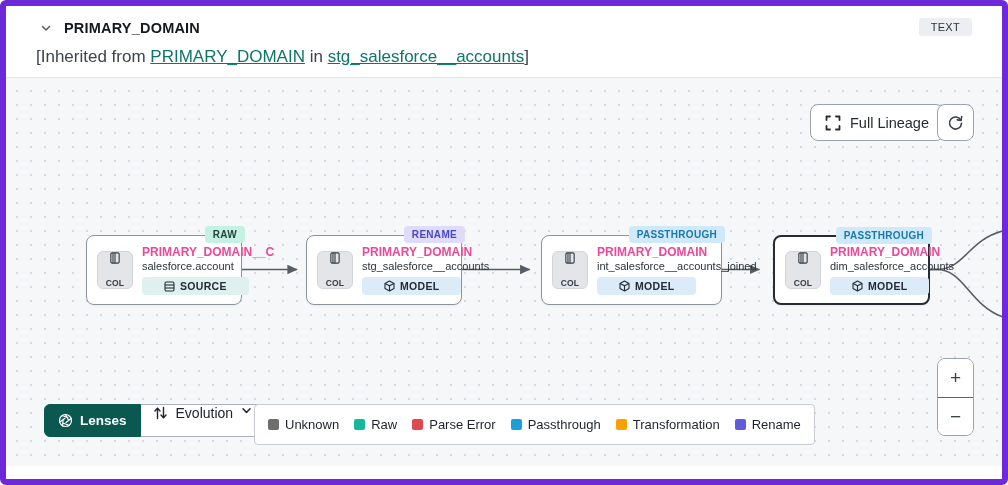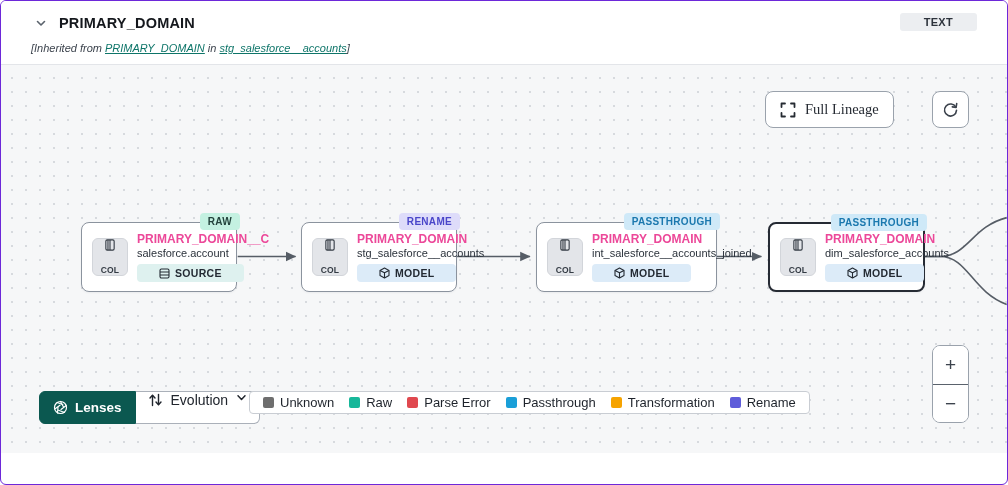--- a/index.html
+++ b/index.html
@@ -1,59 +1,59 @@
 <!DOCTYPE html>
 <html><head>
 <meta charset="utf-8">
 <style>
   * { box-sizing: border-box; margin: 0; padding: 0; }
   html,body { background:#fff; }
   body { font-family: "Liberation Sans", sans-serif; width:1008px; height:485px; }
 
-  .panel { width:1008px; height:485px; border:1px solid #6d28d9; border-radius:6px; overflow:hidden; background:#fff; position:relative; }
+  .panel { width:1008px; height:485px; border:6px solid #6d28d9; border-radius:6px; overflow:hidden; background:#fff; position:relative; }
 
   
   .header { padding:12px 14px 10px 30px; background:#fff; }
   .title-row { display:flex; align-items:center; position:relative; margin-bottom:9px; }
   .collapse-btn { width:20px; height:20px; display:flex; align-items:center; justify-content:center; cursor:pointer; color:#5a626c; margin-right:8px; background:none; border:none; }
   .col-title { font-size:14.5px; font-weight:700; color:#15181d; letter-spacing:.2px; }
-  .type-badge { position:absolute; right:16px; top:0; background:#eceef1; color:#2d333c; font-size:11px; font-weight:700; padding:3px 24px; border-radius:3px; letter-spacing:.3px; }
+  .type-badge { position:absolute; right:16px; top:0; background:#eceef1; color:#2d333c; font-size:11px; font-weight:400; padding:3px 12px; border-radius:3px; letter-spacing:.3px; }
   .desc-row { font-size:14px; font-style:italic; color:#15181d; margin-bottom:9px; }
   .desc-row code { font-family:"DejaVu Sans Mono", monospace; font-weight:700; font-style:italic; font-size:12.5px; }
-  .inherit-row { font-size:11px; font-style:italic; color:#3c434d; }
+  .inherit-row { font-size:17px; color:#3c434d; }
   .inherit-row a { color:#0e7569; text-decoration:underline; cursor:pointer; }
 
   
   .canvas { position:relative; height:389px; border-top:1px solid #e3e5e9; background:#f6f7f8;
             background-image: radial-gradient(circle, #d7dade 1px, rgba(0,0,0,0) 1.2px);
             background-size:14px 14px; background-position:4px 6px; }
   svg.edges { position:absolute; inset:0; width:100%; height:100%; pointer-events:none; }
 
   
-  .full-lineage-btn { position:absolute; left:764px; top:26px; height:37px; display:inline-flex; align-items:center; gap:9px; padding:0 14px; background:#fff; border:1px solid #9aa2ac; border-radius:8px; font-size:14.5px; color:#262b33; cursor:pointer; font-family:Liberation Serif, serif; }
+  .full-lineage-btn { position:absolute; left:804px; top:26px; height:37px; display:inline-flex; align-items:center; gap:9px; padding:0 14px; background:#fff; border:1px solid #9aa2ac; border-radius:8px; font-size:14.5px; color:#262b33; cursor:pointer; font-family:Liberation Sans, sans-serif; }
   .refresh-btn { position:absolute; left:931px; top:26px; width:37px; height:37px; display:flex; align-items:center; justify-content:center; background:#fff; border:1px solid #9aa2ac; border-radius:8px; color:#3c434d; cursor:pointer; }
 
   
   .node { position:absolute; top:157px; height:70px; background:#fff; border:1px solid #8b939e; border-radius:8px; display:flex; align-items:center; padding:0 10px 0 10px; gap:9px; box-shadow:0 1px 2px rgba(20,24,31,.05); cursor:pointer; }
   .node.selected { border:2px solid #262b34; }
   .node-badge { position:absolute; top:-10px; right:-4px; font-size:10px; font-weight:700; letter-spacing:.3px; padding:3px 8px; border-radius:4px; }
   .col-chip { width:36px; height:38px; background:#e3e5e9; border:1px solid #d2d5da; border-radius:6px; display:flex; flex-direction:column; align-items:center; justify-content:center; gap:14px; flex:0 0 auto; color:#343b44; }
   .col-chip .col-label { font-size:8.5px; font-weight:600; letter-spacing:.2px; }
   .node-body { display:flex; flex-direction:column; align-items:flex-start; min-width:0; }
   .node-title { font-size:12px; font-weight:700; color:#ec4899; white-space:nowrap; }
   .node-sub { font-size:11px; color:#2b323b; margin-top:1px; white-space:nowrap; }
   .node-type { display:inline-flex; align-items:center; gap:5px; margin-top:5px; font-size:10.5px; font-weight:600; color:#232a33; padding:3px 22px; border-radius:4px; letter-spacing:.3px; }
 
   
   .lens-group { position:absolute; left:38px; top:326px; height:33px; display:flex; }
   .lenses-btn { display:inline-flex; align-items:center; gap:7px; padding:0 13px; background:#0b5850; color:#fff; border:1px solid #0b5850; border-radius:6px 0 0 6px; font-size:13.5px; font-weight:600; cursor:pointer; font-family:inherit; }
   .lens-select { display:inline-flex; gap:8px; padding:0 12px; background:#fff; border:1px solid #aab0b9; border-left:none; border-radius:0 6px 6px 0; font-size:14px; color:#20252d; cursor:pointer; font-family:inherit; }
 
   
-  .legend { position:absolute; left:248px; top:326px; height:23px; display:flex; align-items:center; gap:15px; background:#fff; border:1px solid #c9cdd3; border-radius:4px; padding:0 13px; }
+  .legend { position:absolute; left:248px; top:326px; height:41px; display:flex; align-items:center; gap:15px; background:#fff; border:1px solid #c9cdd3; border-radius:4px; padding:0 13px; }
   .legend-item { display:inline-flex; align-items:center; gap:6px; font-size:13px; color:#1e232b; }
   .legend-swatch { width:11px; height:11px; border-radius:2px; display:inline-block; }
 
   
   .zoom-ctl { position:absolute; left:931px; top:280px; width:37px; border:1px solid #9aa2ac; border-radius:8px; background:#fff; overflow:hidden; display:flex; flex-direction:column; }
   .zoom-btn { height:38px; background:#fff; border:none; font-size:19px; color:#3c434d; cursor:pointer; display:flex; align-items:center; justify-content:center; font-family:inherit; }
   .zoom-btn + .zoom-btn { border-top:1px solid #5a626c; }
 </style>
 </head>
 <body>

